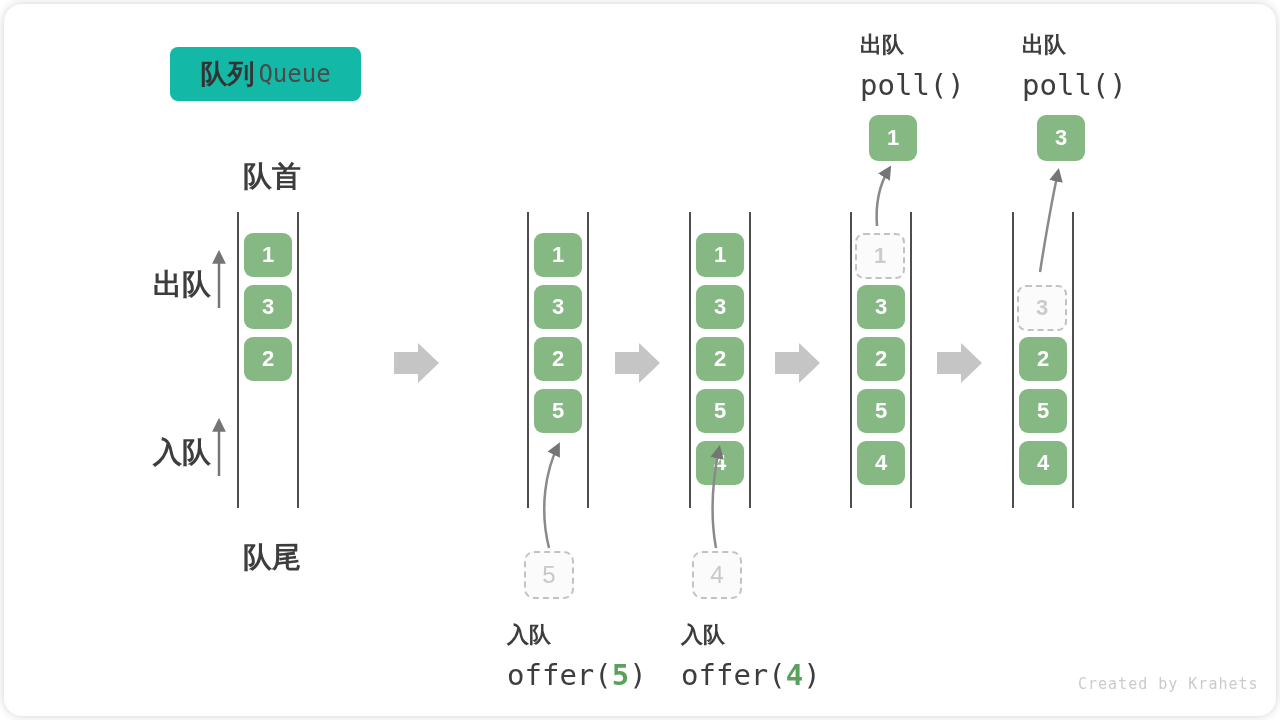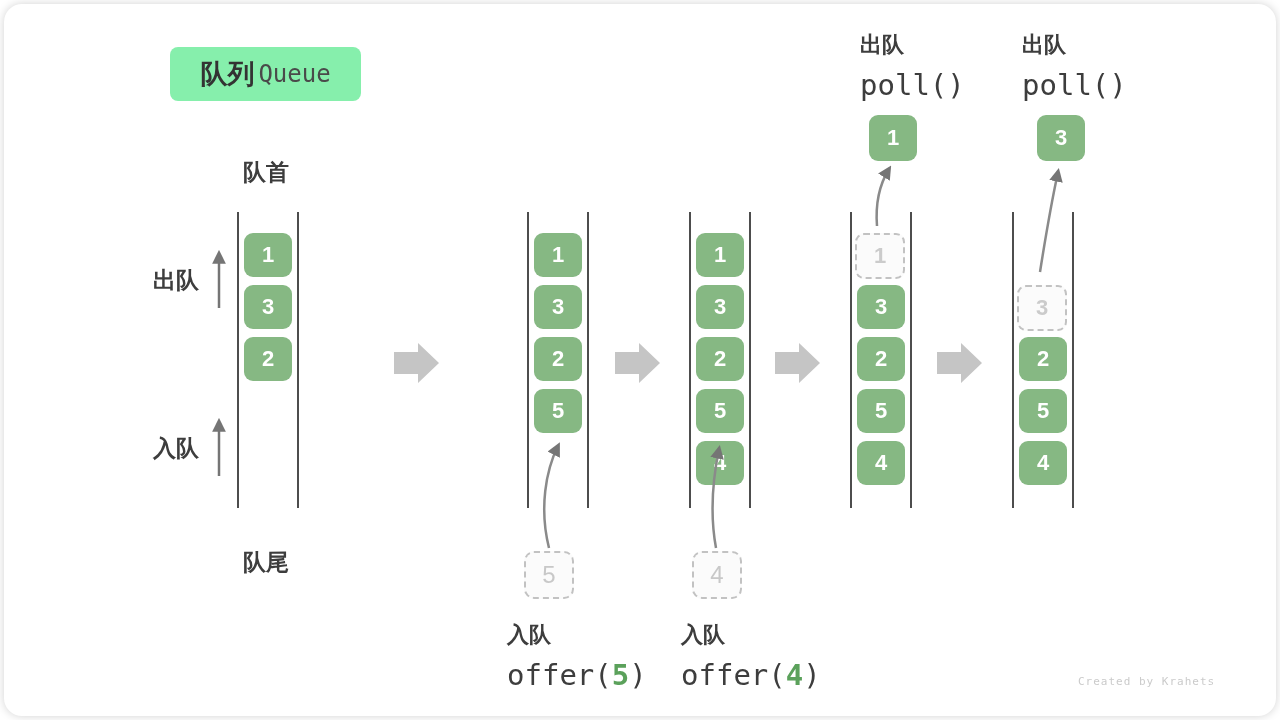--- a/index.html
+++ b/index.html
@@ -8,27 +8,27 @@
     font-family:"Liberation Sans",sans-serif;
   }
   #card{
     position:absolute;left:4px;top:4px;right:4px;bottom:4px;
     background:#ffffff;border-radius:18px;
     box-shadow:0 0 10px rgba(0,0,0,0.18);
   }
   
   .title-box{
     position:absolute;left:170px;top:47px;width:191px;height:54px;
-    background:#86efac;border-radius:8px;
+    background:#14b8a6;border-radius:8px;
     display:flex;align-items:center;justify-content:center;gap:4px;
   }
   .title-zh{font-size:27px;font-weight:bold;color:#333333;}
   .title-en{font-size:24px;color:#4a4a4a;font-family:"DejaVu Sans Mono",monospace;text-align:right;}
   
-  .zh-label{position:absolute;font-size:23px;font-weight:bold;color:#3d3d3d;white-space:nowrap;}
+  .zh-label{position:absolute;font-size:29px;font-weight:bold;color:#3d3d3d;white-space:nowrap;}
   
   .col{position:absolute;top:212px;height:296px;width:62px;}
   .wall{position:absolute;top:0;bottom:0;width:2px;background:#4d4d4d;}
   .wall.left{left:0;}
   .wall.right{right:0;}
   .cell{
     position:absolute;left:7px;width:48px;height:44px;border-radius:9px;
     display:flex;align-items:center;justify-content:center;
     font-size:22px;font-weight:bold;
   }
@@ -51,38 +51,38 @@
     display:flex;align-items:center;justify-content:center;
     font-size:24px;
   }
   
   .op{position:absolute;white-space:nowrap;}
   .op .zh{font-size:22px;font-weight:600;color:#3d3d3d;display:block;margin-bottom:8px;}
   .op .code{font-size:29px;color:#3d3d3d;font-family:"DejaVu Sans Mono",monospace;display:block;}
   .op .code .arg{color:var(--code-green,#5ba15b);font-weight:bold;}
   .watermark{
     position:absolute;left:1078px;top:675px;
-    font-size:11px;color:#cbcbcb;font-family:"DejaVu Sans Mono",monospace;
+    font-size:15px;color:#cbcbcb;font-family:"DejaVu Sans Mono",monospace;
     letter-spacing:1px;
   }
   svg.overlay{position:absolute;left:0;top:0;pointer-events:none;}
 </style>
 </head>
 <body>
 
 <div id="canvas" style="--green: #86b883; --code-green: #5ba15b;">
   <div id="card"></div>
 
   <div class="title-box">
     <span class="title-zh">队列</span>
     <span class="title-en">Queue</span>
   </div>
 
   <div class="zh-label" style="left:243px;top:157px;">队首</div>
-  <div class="zh-label" style="left:243px;top:538px;margin-top:9px;">队尾</div>
+  <div class="zh-label" style="left:243px;top:538px;">队尾</div>
   <div class="zh-label" style="left:153px;top:265px;">出队</div>
   <div class="zh-label" style="left:153px;top:433px;">入队</div>
 
   <div class="col" style="left:237px;">
     <div class="wall left"></div>
     <div class="wall right"></div>
     <div class="cell filled r0">1</div>
     <div class="cell filled r1">3</div>
     <div class="cell filled r2">2</div>
   </div>

